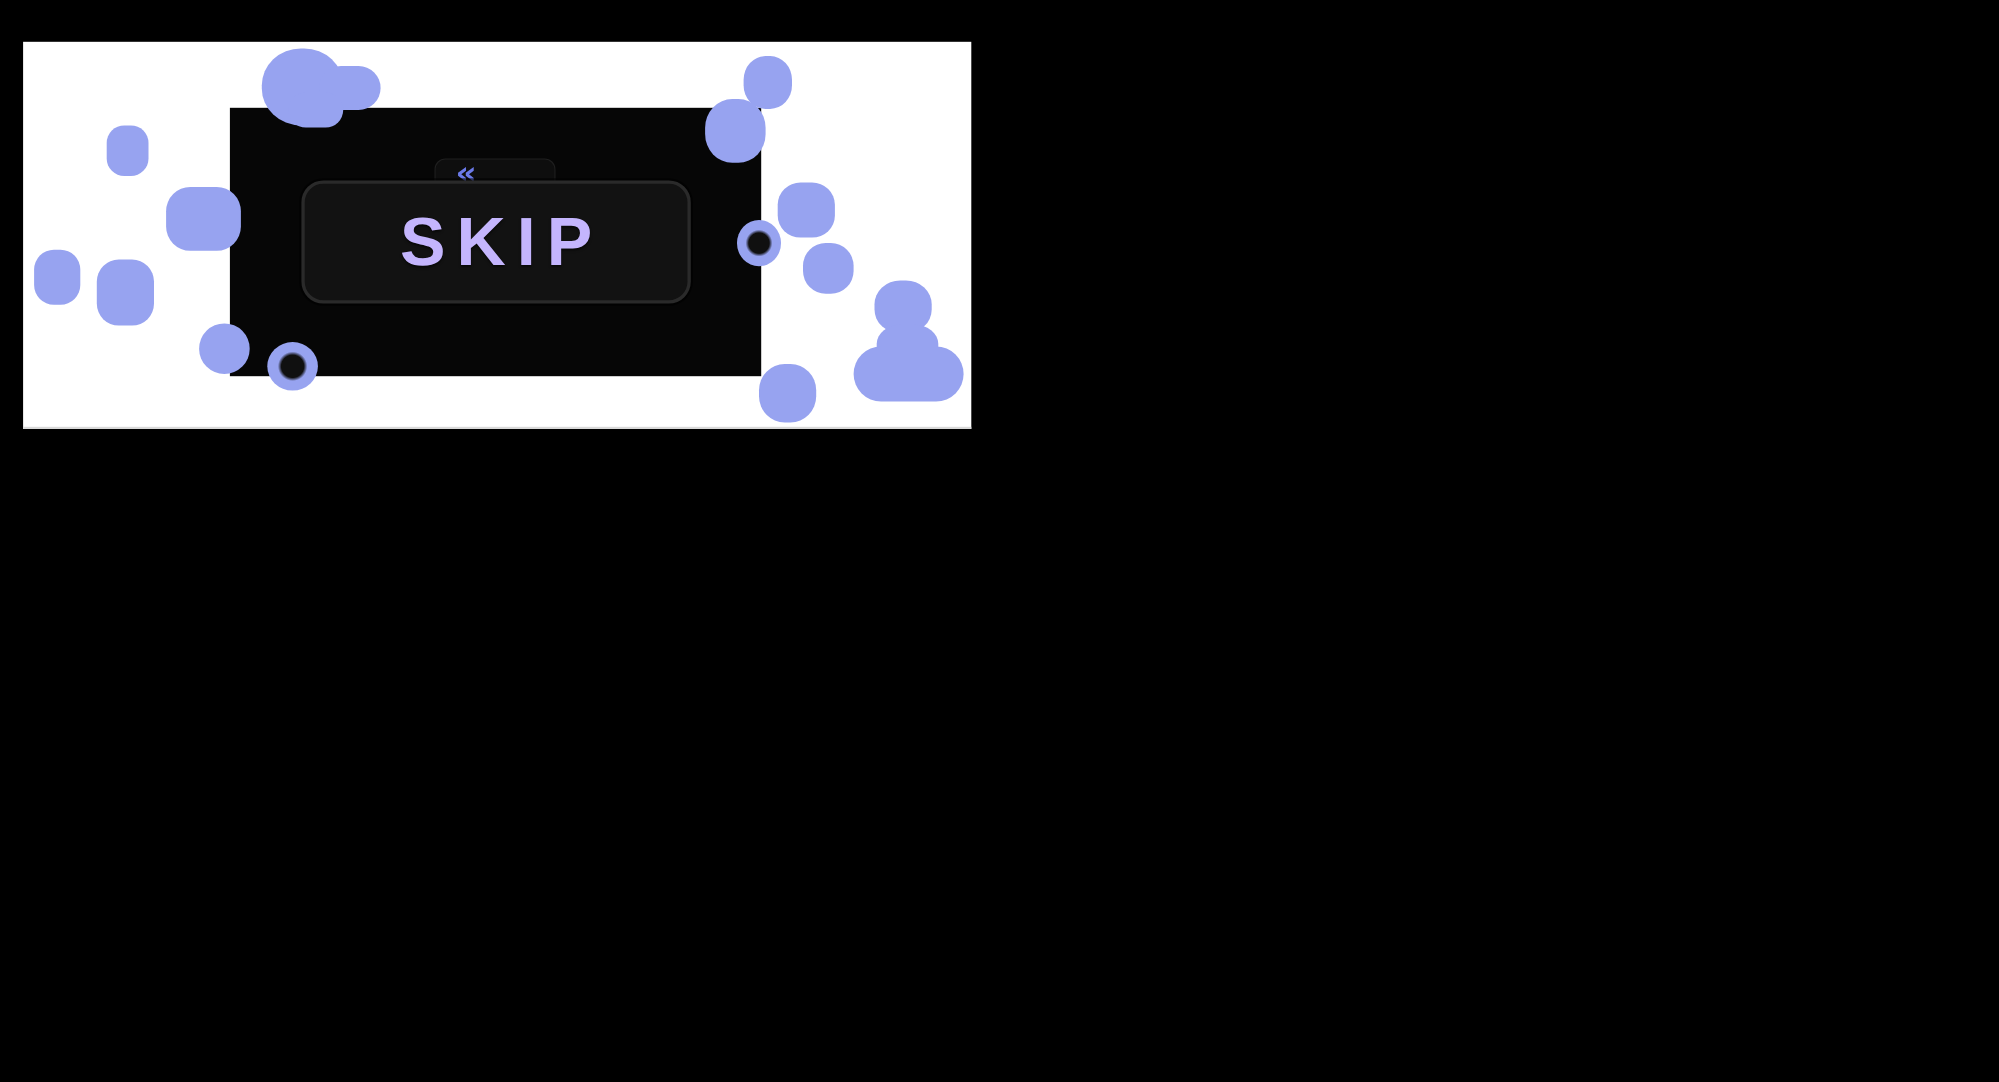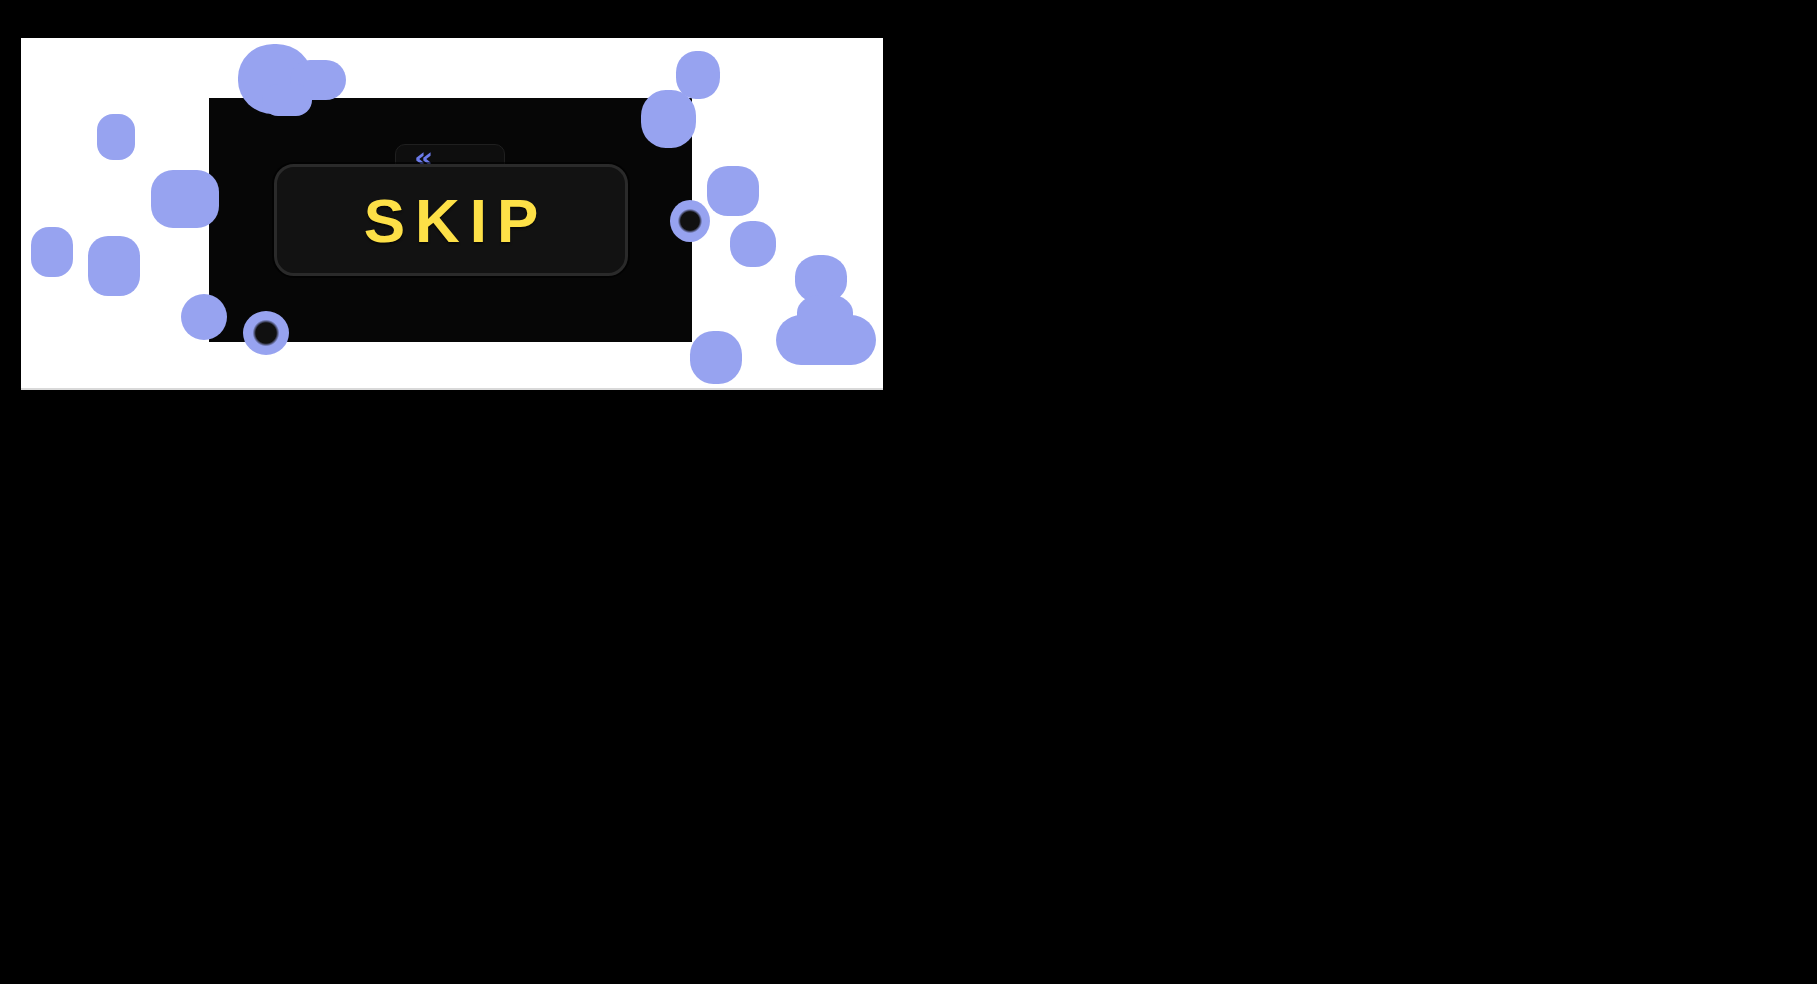--- a/index.html
+++ b/index.html
@@ -69,21 +69,21 @@
     background:var(--btn-bg);
     border:3px solid var(--btn-border);
     border-radius:20px;
     display:flex;
     align-items:center;
     justify-content:center;
     cursor:pointer;
     box-shadow:0 0 0 2px rgba(0,0,0,0.6);
   }
   .skip-button .label{
-    color:#fde047;
+    color:#c4b5fd;
     font-size:62px;
     font-weight:bold;
     letter-spacing:10px;
     padding-left:10px; 
     text-shadow:0 2px 2px rgba(0,0,0,0.55);
     user-select:none;
   }
 </style>
 </head>
 <body>

